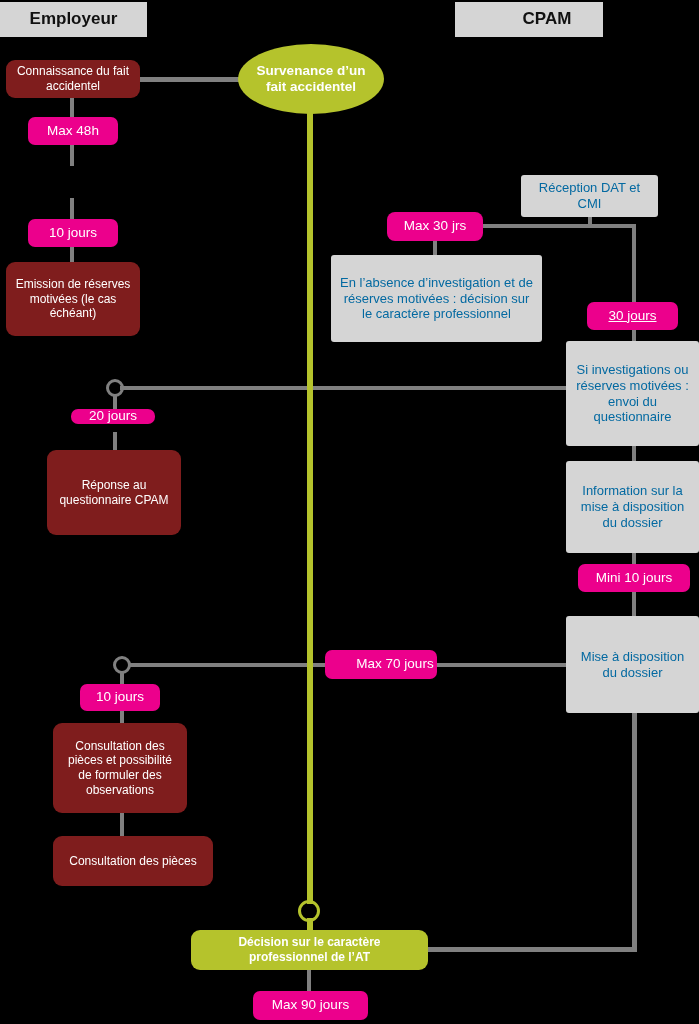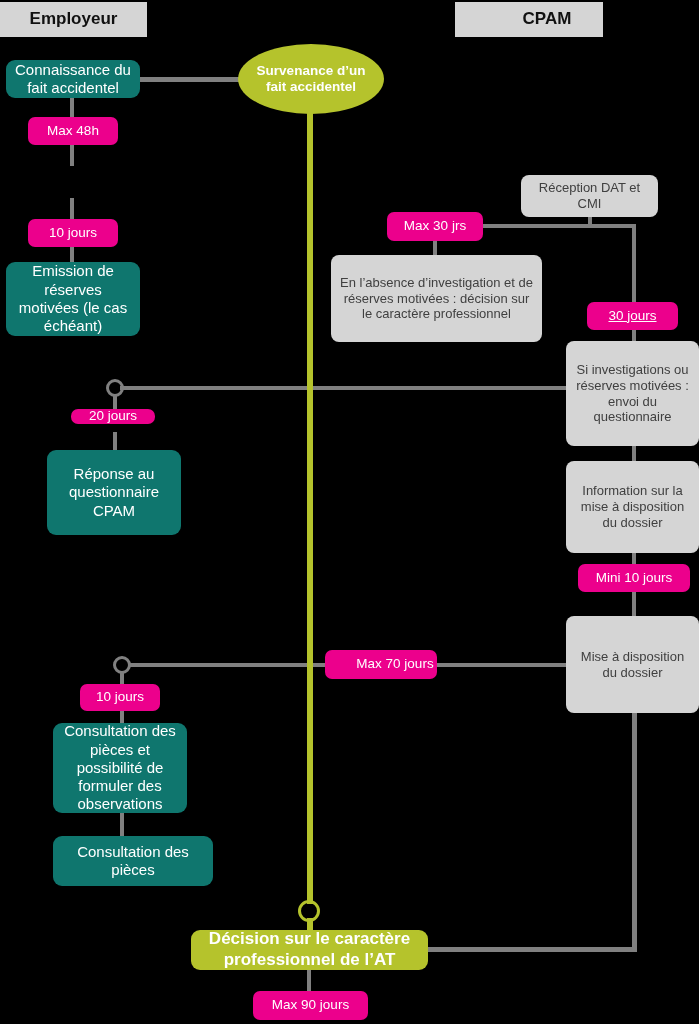--- a/index.html
+++ b/index.html
@@ -32,31 +32,31 @@
   .banner {
     background: #d5d5d5;
     color: #111111;
     font-weight: bold;
     font-size: 17px;
     border-radius: 0;
   }
 
   
   .grey-dark {
-    background: #0f766e;
+    background: #7f1d1d;
     color: #ffffff;
     border-radius: 9px;
-    font-size: 15px;
+    font-size: 12px;
   }
 
   
   .grey-light {
     background: #d5d5d5;
-    color: #404040;
-    border-radius: 8px;
+    color: #0369a1;
+    border-radius: 3px;
     font-size: 13px;
   }
 
   
   .pink {
     background: #ec008c;
     color: #ffffff;
     border-radius: 7px;
     font-size: 13.5px;
     z-index: 8;
@@ -68,21 +68,21 @@
     color: #ffffff;
     border-radius: 50%;
     font-weight: bold;
     font-size: 13.5px;
   }
   .green-box {
     background: #b5c32c;
     color: #ffffff;
     border-radius: 9px;
     font-weight: bold;
-    font-size: 17px;
+    font-size: 12px;
   }
 
   
   .line {
     position: absolute;
     background: #808080;
     z-index: 1;
   }
   .line-green {
     position: absolute;
@@ -216,21 +216,21 @@
   </div>
 
   <div class="node pink" style="left:71px; top:409px; width:84px; height:15px;">
     <span>20 jours</span>
   </div>
 
   <div class="node pink" style="left:80px; top:684px; width:80px; height:27px;">
     <span>10 jours</span>
   </div>
 
-  <div class="node pink" style="left:387px; top:212px; width:96px; height:29px;">
+  <div class="node pink" style="left:387px; top:212px; width:96px; height:29px;border-radius:8px;">
     <span>Max 30 jrs</span>
   </div>
 
   <div class="node pink" style="left:587px; top:302px; width:91px; height:28px;text-decoration:underline;">
     <span>30 jours</span>
   </div>
 
   <div class="node pink" style="left:578px; top:564px; width:112px; height:28px;">
     <span>Mini 10 jours</span>
   </div>

